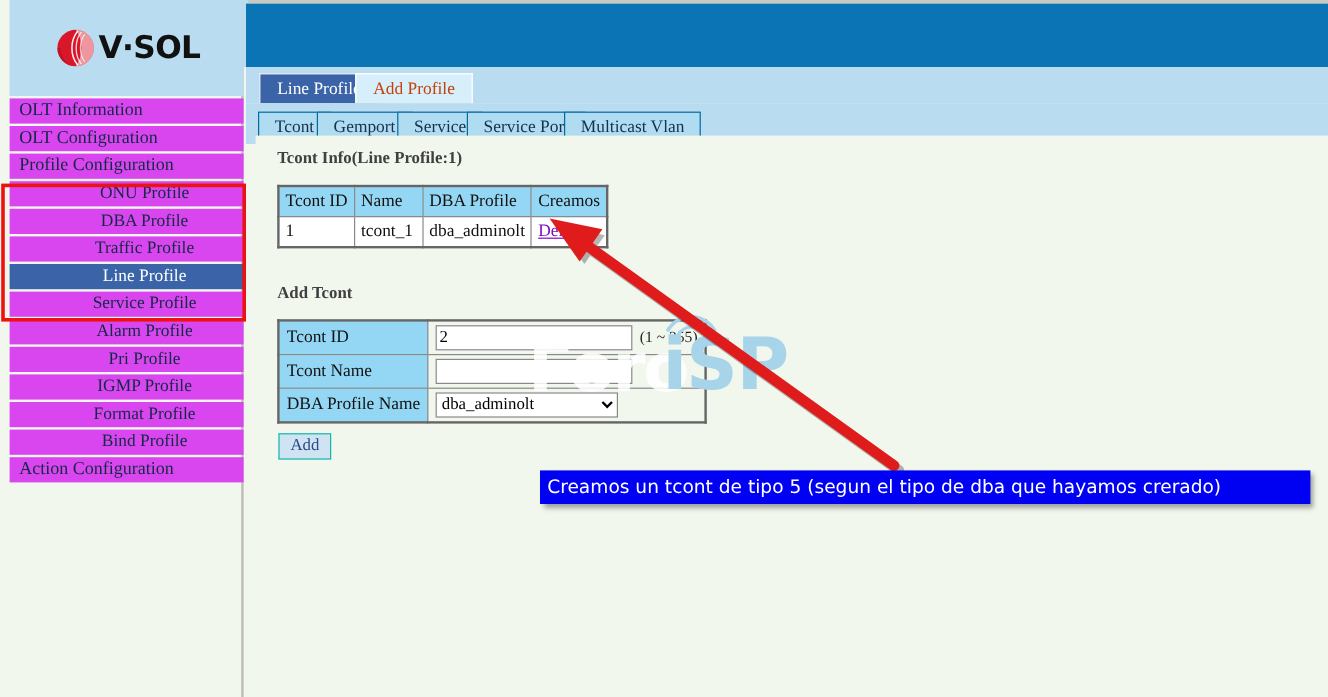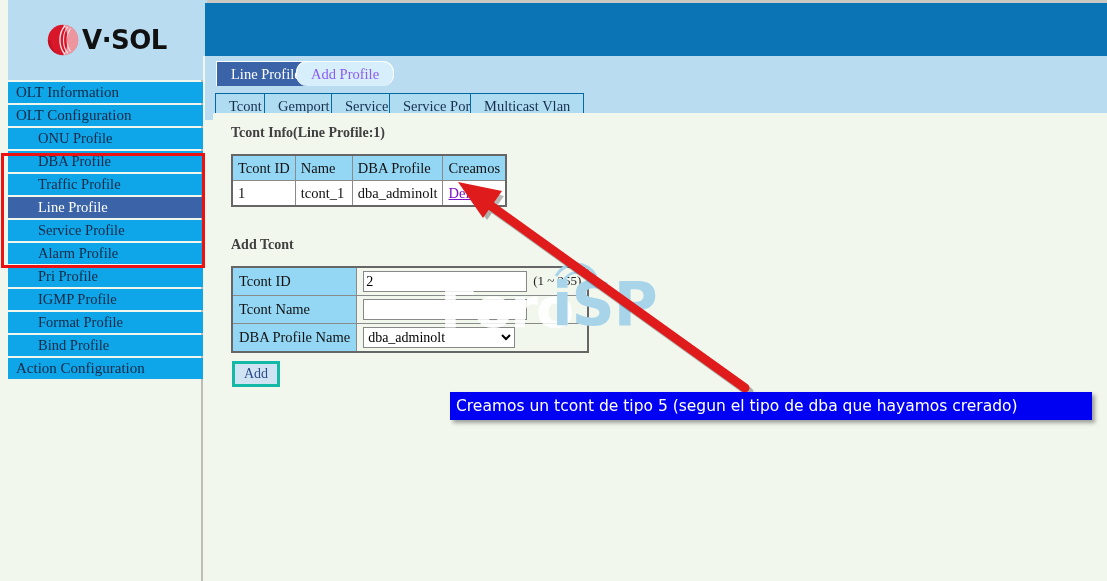--- a/index.html
+++ b/index.html
@@ -35,32 +35,32 @@
     font-family: "DejaVu Sans", sans-serif;
     font-weight: bold;
     font-size: 26px;
     letter-spacing: -0.5px;
     color: #111;
     line-height: 1;
   }
 
   #menu { position: absolute; left: 8px; top: 82px; width: 195px; }
   .menu-item {
-    background: #0ea5e9;
+    background: #d946ef;
     color: #122a45;
     font-size: 15px;
     height: 21px;
     line-height: 21px;
     margin-bottom: 2px;
     padding-left: 8px;
     box-sizing: border-box;
     cursor: pointer;
     white-space: nowrap;
   }
-  .menu-item.sub { padding-left: 30px; font-size: 14.5px; }
+  .menu-item.sub { padding-left: 30px; font-size: 14.5px; text-align: center; }
   .menu-item.active {
     background: #3a63a8;
     color: #ffffff;
   }
   #redbox {
     position: absolute;
     left: 1px; top: 153px;
     width: 204px; height: 115px;
     border: 3px solid #ee1111;
     box-sizing: border-box;
@@ -95,21 +95,21 @@
     height: 25px;
     line-height: 25px;
     padding: 0 14px;
     font-size: 14.5px;
     box-sizing: border-box;
     cursor: pointer;
     border: 1px solid #ffffff;
     border-bottom: none;
   }
   .tab-top.sel { background: #3a63a8; color: #ffffff; }
-  .tab-top.unsel { background: #d7eefb; color: #8b5cf6; border-radius: 11px; }
+  .tab-top.unsel { background: #d7eefb; color: #c2410c; }
 
   #tabbar-sub {
     position: absolute; left: 205px; top: 86px;
     width: 902px; height: 34px;
     background: #b9dcf0;
   }
   .tab-sub {
     position: absolute; top: 7px;
     height: 24px;
     line-height: 24px;
@@ -190,21 +190,21 @@
     vertical-align: middle;
   }
   .hint { font-size: 13px; color: #222; margin-left: 6px; }
 
   button.addbtn {
     position: absolute;
     font-family: "Liberation Serif", serif;
     font-size: 14px;
     color: #2a4a8a;
     background: #cfe3f3;
-    border: 3px solid #14b8a6;
+    border: 1px solid #14b8a6;
     padding: 2px 9px;
     cursor: pointer;
   }
 
   
   #watermark {
     position: absolute;
     left: 440px; top: 250px;
     width: 260px; height: 100px;
     pointer-events: none;
@@ -266,20 +266,21 @@
           <path d="M28 7 C23 13 23 25 28 31" stroke="#ffffff" stroke-width="1.1" fill="none" opacity="0.7"></path>
           <path d="M4 19 a16 16 0 0 0 16 16 a13 16 0 0 1 -13 -16 z" fill="#b20d1e" opacity="0.6"></path>
         </svg>
         <div class="logo-text">V·SOL</div>
       </div>
     </div>
 
     <div id="menu">
       <div class="menu-item">OLT Information</div>
       <div class="menu-item">OLT Configuration</div>
+      <div class="menu-item">Profile Configuration</div>
       <div class="menu-item sub">ONU Profile</div>
       <div class="menu-item sub">DBA Profile</div>
       <div class="menu-item sub">Traffic Profile</div>
       <div class="menu-item sub active">Line Profile</div>
       <div class="menu-item sub">Service Profile</div>
       <div class="menu-item sub">Alarm Profile</div>
       <div class="menu-item sub">Pri Profile</div>
       <div class="menu-item sub">IGMP Profile</div>
       <div class="menu-item sub">Format Profile</div>
       <div class="menu-item sub">Bind Profile</div>

